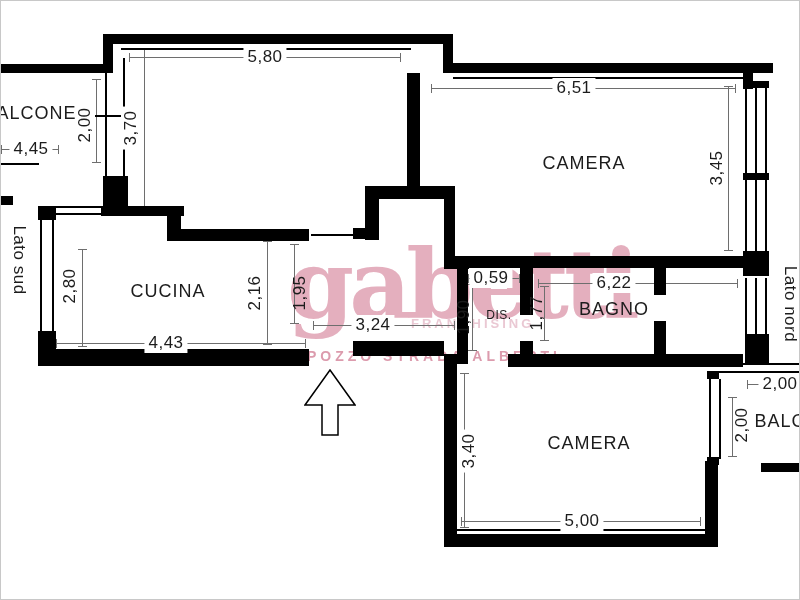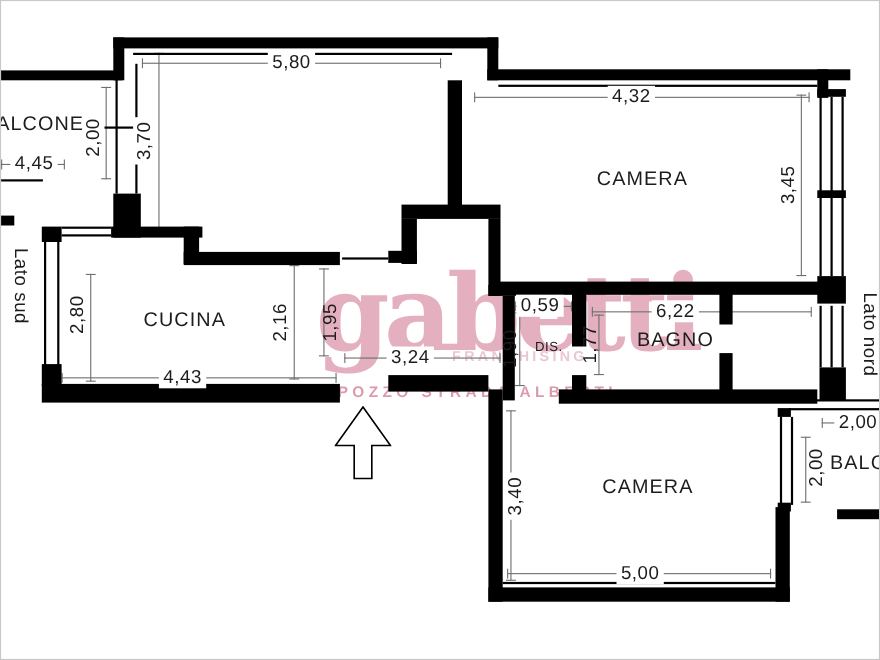--- a/index.html
+++ b/index.html
@@ -134,21 +134,21 @@
   <div class="dv" style="left:543px;top:285px;height:55px"></div>
   <div class="dv" style="left:463px;top:372px;height:155px"></div>
   <div class="dh" style="left:460px;top:520px;width:240px"></div>
   <div class="dh" style="left:746px;top:383px;width:54px"></div>
   <div class="dv" style="left:731px;top:396px;height:60px"></div>
 
   <div class="lab bgw" style="left:264px;top:56px">5,80</div>
   <div class="lab rotm bgw" style="left:130px;top:127px">3,70</div>
   <div class="lab rotm bgw" style="left:84px;top:124px">2,00</div>
   <div class="lab bgw" style="left:30px;top:148px">4,45</div>
-  <div class="lab bgw" style="left:573px;top:87px">4,32</div>
+  <div class="lab bgw" style="left:573px;top:87px">6,51</div>
   <div class="lab rotm bgw" style="left:716px;top:167px">3,45</div>
   <div class="lab rotm bgw" style="left:69px;top:285px">2,80</div>
   <div class="lab bgw" style="left:165px;top:342px">4,43</div>
   <div class="lab rotm bgw" style="left:254px;top:292px">2,16</div>
   <div class="lab rotm" style="left:299px;top:292px">1,95</div>
   <div class="lab bgw" style="left:372px;top:324px">3,24</div>
   <div class="lab bgw" style="left:490px;top:277px">0,59</div>
   <div class="lab rotm" style="left:463px;top:316px">1,90</div>
   <div class="lab bgw" style="left:613px;top:282px">6,22</div>
   <div class="lab rotm" style="left:536px;top:312px">1,77</div>

